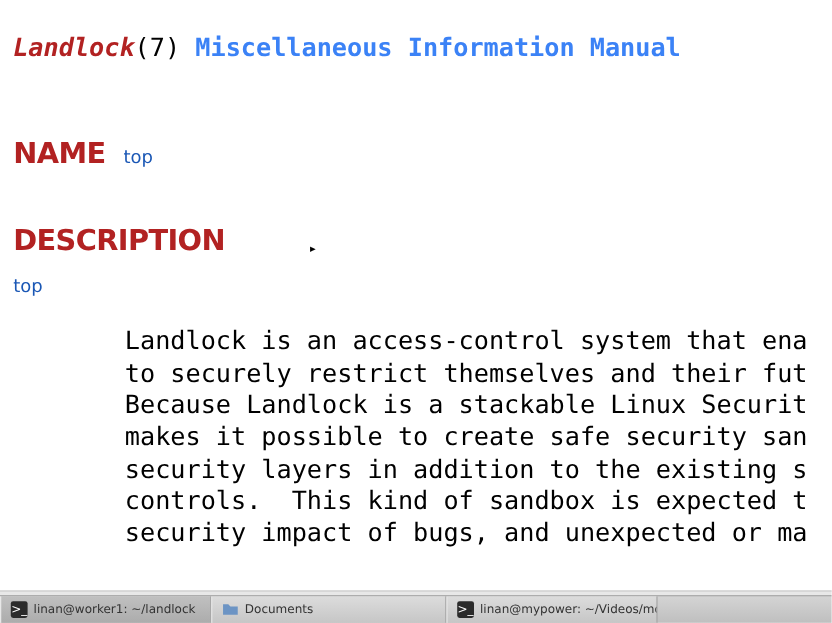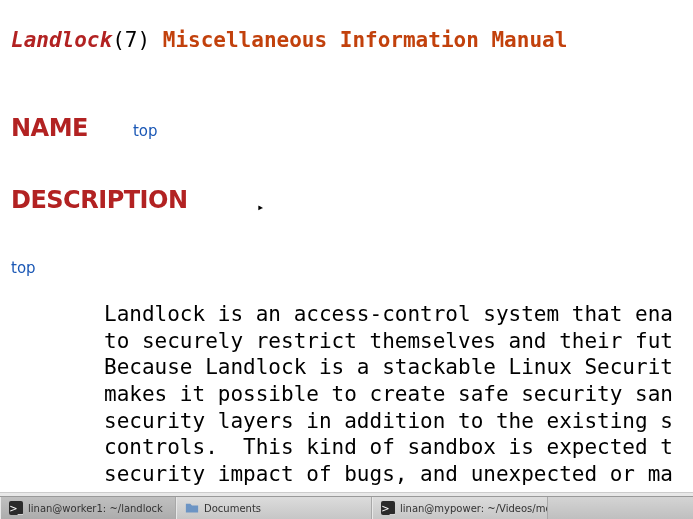--- a/index.html
+++ b/index.html
@@ -22,27 +22,27 @@
     }
     .title-bold {
       color: #b22222;
       font-weight: bold;
       font-style: italic;
     }
     .man-section {
       color: #000;
     }
     .header-right {
-      color: #c2410c;
+      color: #3b82f6;
       font-weight: bold;
     }
     .section-heading {
       display: flex;
       align-items: baseline;
-      gap: 45px;
+      gap: 15px;
       margin-top: 62px;
     }
     .section-heading.desc {
       margin-top: 44px;
       flex-direction: column;
     }
     .heading-text {
       font-family: "DejaVu Sans", Arial, sans-serif;
       color: #b22222;
       font-weight: bold;

